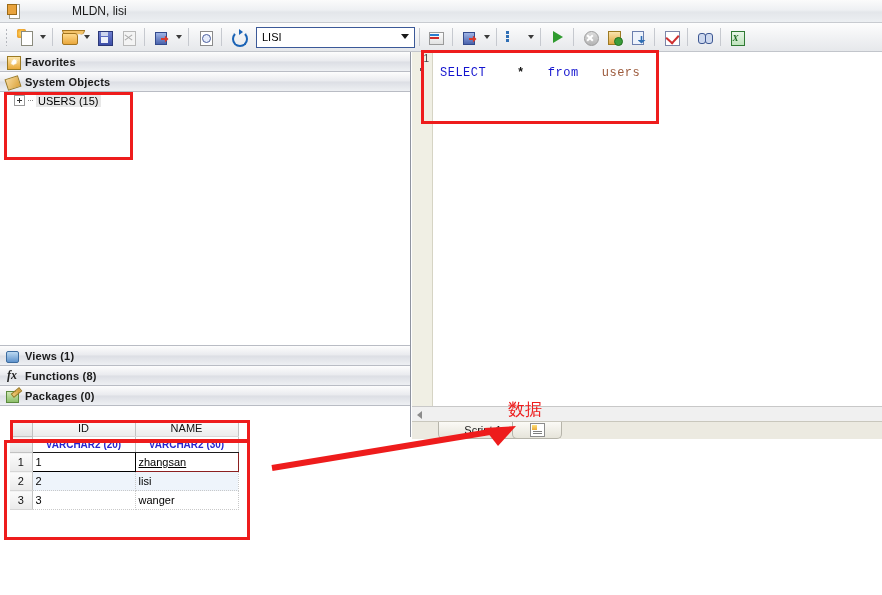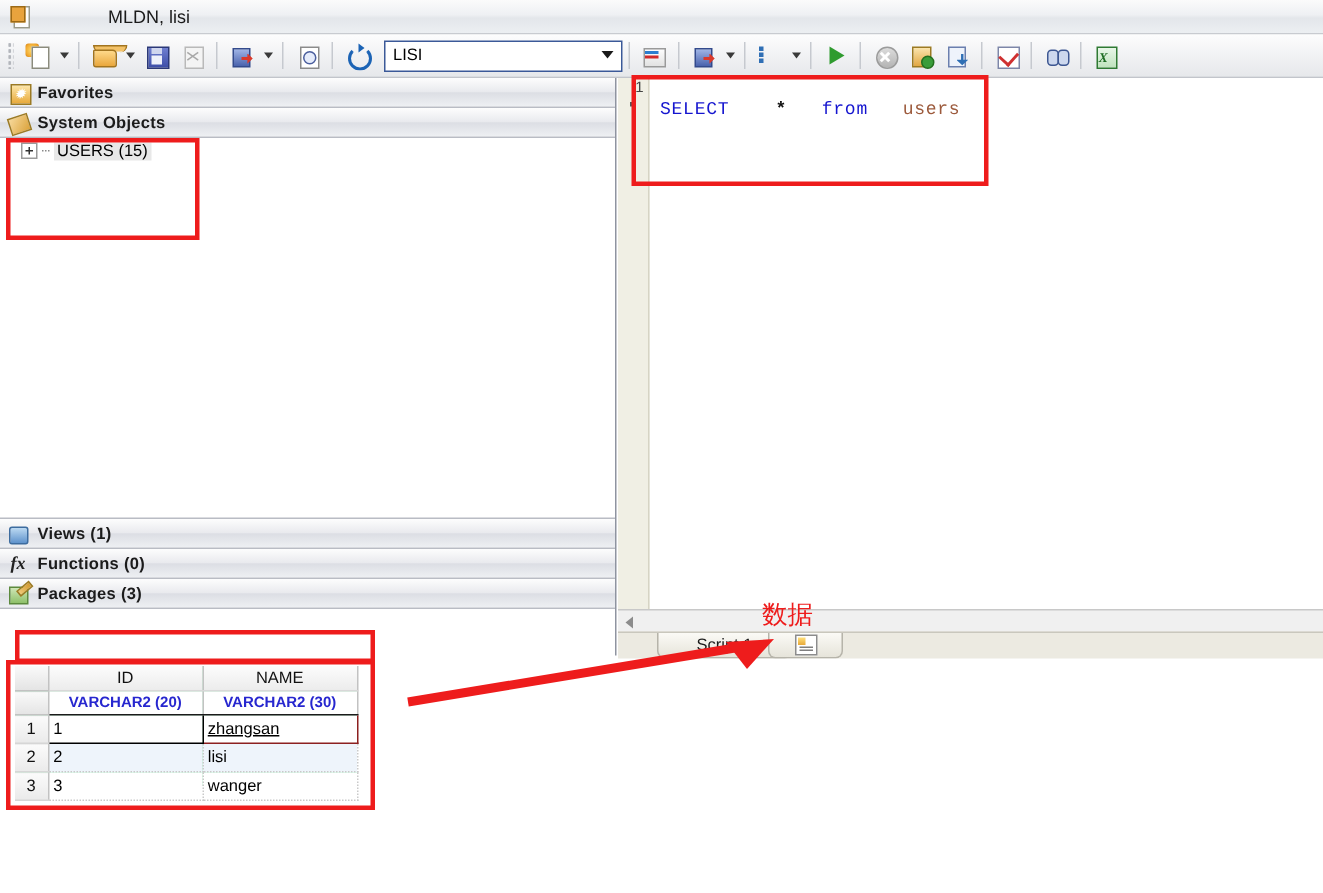--- a/index.html
+++ b/index.html
@@ -266,22 +266,22 @@
     content: ""; position: absolute; left: 1px; top: 1px; width: 5px; height: 5px;
     background: linear-gradient(to bottom,#ffe07a,#e8a93a);
   }
   .tab-icon .sheet:after {
     content: ""; position: absolute; left: 2px; top: 7px; width: 9px; height: 1px;
     background: #7f7f7f; box-shadow: 0 2px 0 #7f7f7f;
   }
 
   
   #grid {
-    position: absolute; left: 10px; top: 444px; width: 228px; height: 80px;
-    background: #86efac;
+    position: absolute; left: 10px; top: 420px; width: 228px; height: 80px;
+    background: #f97316;
     font-size: 11px;
   }
   #grid table { border-collapse: collapse; width: 228px; table-layout: fixed; }
   #grid th, #grid td { padding: 0; }
   .gcorner { width: 22px; height: 10px; background: linear-gradient(to bottom,#fafafa,#e4e4e4);
     border-right: 1px solid #c2c2c2; border-bottom: 1px solid #c2c2c2; }
   .ghdr {
     height: 16px; text-align: center; font-weight: normal; color: #111;
     background: linear-gradient(to bottom,#fcfcfc,#ececec);
     border-right: 1px solid #c2c2c2; border-bottom: 1px solid #d8d8d8;
@@ -505,28 +505,28 @@
   <div class="sec-header">
     <span class="sicon ic-view">
         <i class="eye"></i>
       </span>
     <span class="stext">Views  (1)</span>
   </div>
   <div class="sec-header">
     <span class="sicon">
         <i class="ic-fn">fx</i>
       </span>
-    <span class="stext">Functions  (0)</span>
+    <span class="stext">Functions  (8)</span>
   </div>
   <div class="sec-header">
     <span class="sicon ic-pkg">
         <i class="bx"></i>
         <i class="pen"></i>
       </span>
-    <span class="stext">Packages  (3)</span>
+    <span class="stext">Packages  (0)</span>
   </div>
 </div>
 
 <div id="editor-pane">
   <div id="gutter">
     <div class="lnum">1</div>
     <div class="bullet"></div>
   </div>
   <div id="code">
     <span class="kw">SELECT</span>

